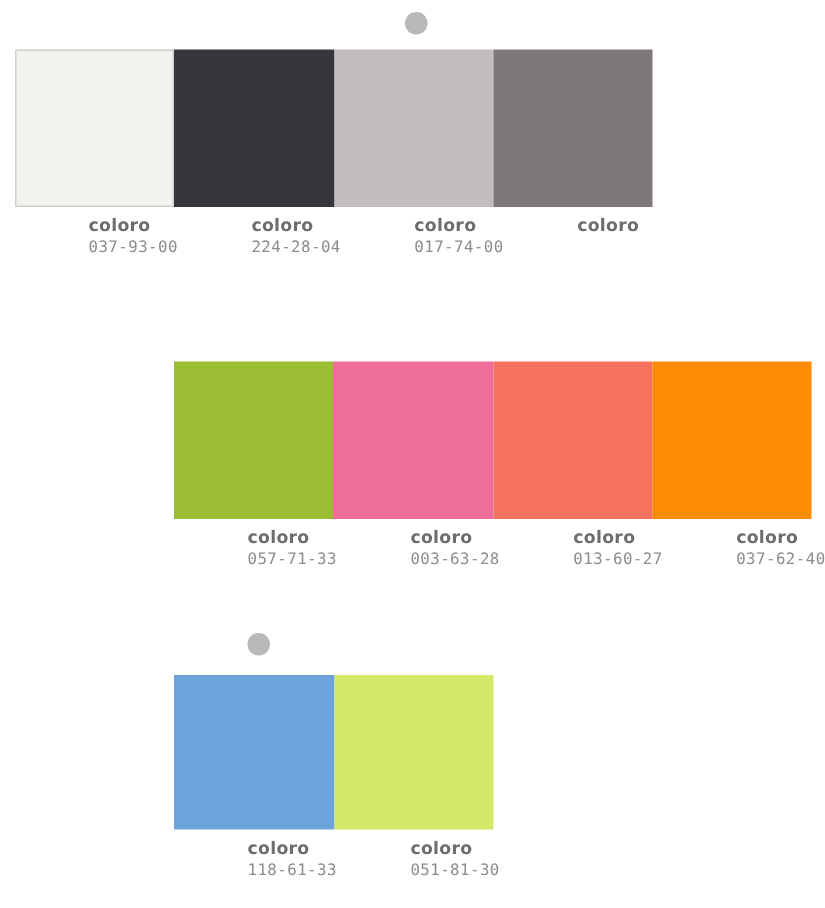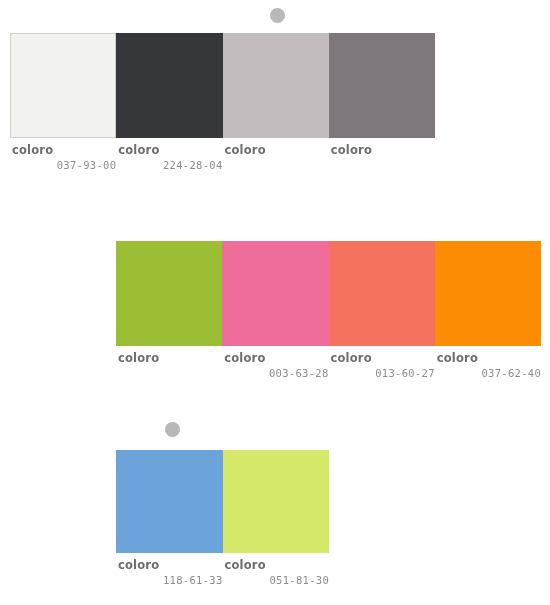--- a/index.html
+++ b/index.html
@@ -34,20 +34,21 @@
     border: 1px solid #cfcfcf;
   }
   .labels-strip {
     position: absolute;
     display: flex;
     flex-direction: row;
   }
   .label-cell {
     box-sizing: border-box;
     padding-left: 2px;
+    margin-left: 47px;
   }
   .brand-name {
     display: block;
     font-family: "DejaVu Sans", sans-serif;
     font-weight: bold;
     font-size: 11.5px;
     letter-spacing: 0.2px;
     color: #6d6d6d;
     line-height: 14px;
     white-space: nowrap;
@@ -103,37 +104,39 @@
       <div class="label-cell">
         <span class="brand-name">coloro</span>
         <span class="color-code">037-93-00</span>
       </div>
       <div class="label-cell">
         <span class="brand-name">coloro</span>
         <span class="color-code">224-28-04</span>
       </div>
       <div class="label-cell">
         <span class="brand-name">coloro</span>
+        <span class="color-code">017-74-00</span>
       </div>
       <div class="label-cell">
         <span class="brand-name">coloro</span>
       </div>
     </div>
   </div>
 
   <div class="palette-row" id="row-2">
     <div class="swatch-strip">
       <div class="swatch" style="background:#9CBE35;"></div>
       <div class="swatch" style="background:#EF6D9B;"></div>
       <div class="swatch" style="background:#F4725E;"></div>
       <div class="swatch" style="background:#FC8C04;"></div>
     </div>
     <div class="labels-strip">
       <div class="label-cell">
         <span class="brand-name">coloro</span>
+        <span class="color-code">057-71-33</span>
       </div>
       <div class="label-cell">
         <span class="brand-name">coloro</span>
         <span class="color-code">003-63-28</span>
       </div>
       <div class="label-cell">
         <span class="brand-name">coloro</span>
         <span class="color-code">013-60-27</span>
       </div>
       <div class="label-cell">

